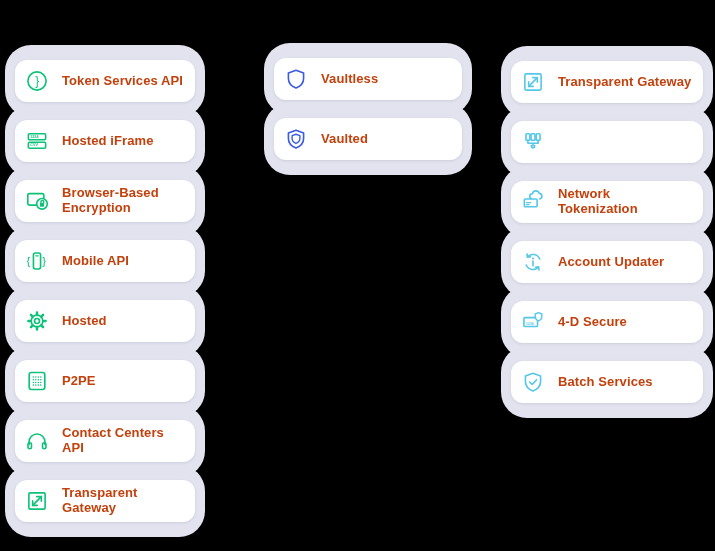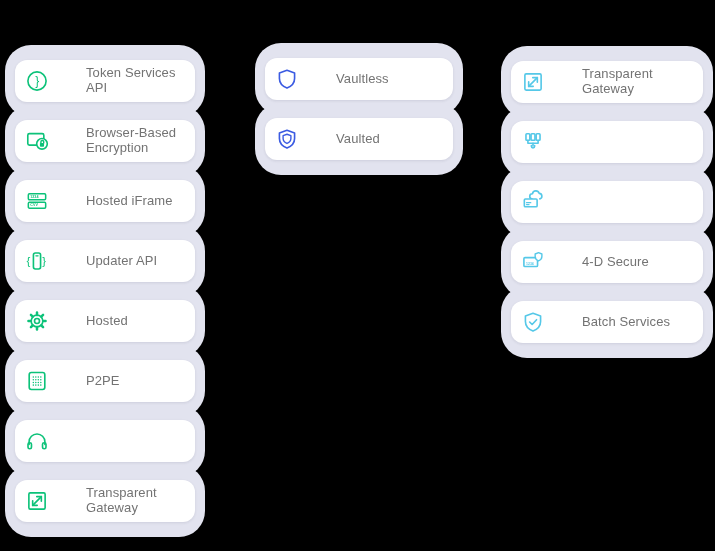--- a/index.html
+++ b/index.html
@@ -3,93 +3,93 @@
 <meta charset="utf-8">
 <style>
   html,body{margin:0;padding:0}
   body{
     width:715px;height:551px;overflow:hidden;position:relative;
     background:#000000;
     font-family:"Liberation Sans", sans-serif;
   }
   .col{position:absolute;display:flex;flex-direction:column}
   .col-apis{left:5px;top:45px;width:200px}
-  .col-vault{left:255px;top:43px;width:208px}
+  .col-vault{left:264px;top:43px;width:208px}
   .col-services{left:501px;top:46px;width:212px}
   .pillow{
     background:#E2E3EF;
     border-radius:26px;
     padding:15px 10px;
   }
   .pillow + .pillow{margin-top:-12px}
   .card{
     background:#FFFFFF;
     border-radius:12px;
     min-height:42px;
     display:flex;align-items:center;gap:12px;
     padding:3px 10px 3px 9px;
     box-shadow:0 1px 3px rgba(30,30,60,0.10);
     cursor:pointer;
     box-sizing:border-box;
   }
   .icon{width:26px;height:26px;flex:0 0 26px;color:var(--accent,#0CC279)}
   .label{
-    font-size:13px;color:#737373;font-weight:400;
-    line-height:1.15;letter-spacing:.1px;margin-left:24px;
+    font-size:13px;color:#c2410c;font-weight:700;
+    line-height:1.15;letter-spacing:.1px;
   }
   svg text{font-family:"Liberation Sans",sans-serif}
 </style>
 </head>
 <body style="background: rgb(0, 0, 0);">
 
 <div class="col col-apis" style="--accent: #0CC279;">
 
   <div class="pillow">
     <div class="card">
       <svg class="icon" viewBox="0 0 24 24" fill="none" stroke="currentColor" stroke-width="1.5" stroke-linecap="round" stroke-linejoin="round">
         <circle cx="12" cy="12" r="8.4"></circle>
         <text x="12.2" y="15.7" font-size="11" text-anchor="middle" fill="currentColor" stroke="none">}</text>
       </svg>
       <span class="label">Token Services API</span>
-    </div>
-  </div>
-
-  <div class="pillow">
-    <div class="card">
-      <svg class="icon" viewBox="0 0 24 24" fill="none" stroke="currentColor" stroke-width="1.5" stroke-linecap="round" stroke-linejoin="round">
-        <rect x="3.5" y="5.2" width="14.8" height="10.6" rx="1.5"></rect>
-        <circle cx="16.6" cy="14.6" r="4.9" fill="#FFFFFF"></circle>
-        <path d="M15.6 13.8v-1a1.3 1.3 0 0 1 2.6 0v1" stroke-width="1.3"></path>
-        <rect x="14.7" y="13.8" width="3.8" height="3.4" rx="0.7" fill="currentColor" stroke="none"></rect>
-      </svg>
-      <span class="label">Browser-Based Encryption</span>
     </div>
   </div>
 
   <div class="pillow">
     <div class="card">
       <svg class="icon" viewBox="0 0 24 24" fill="none" stroke="currentColor" stroke-width="1.4" stroke-linecap="round" stroke-linejoin="round">
         <rect x="4" y="5.4" width="16" height="5.4" rx="1"></rect>
         <rect x="4" y="13.2" width="16" height="5.4" rx="1"></rect>
         <text x="5.8" y="9" font-size="3.4" font-weight="bold" fill="currentColor" stroke="none">1234</text>
         <text x="5.8" y="16.8" font-size="3.4" font-weight="bold" fill="currentColor" stroke="none">CVV</text>
       </svg>
       <span class="label">Hosted iFrame</span>
     </div>
   </div>
 
   <div class="pillow">
     <div class="card">
       <svg class="icon" viewBox="0 0 24 24" fill="none" stroke="currentColor" stroke-width="1.5" stroke-linecap="round" stroke-linejoin="round">
+        <rect x="3.5" y="5.2" width="14.8" height="10.6" rx="1.5"></rect>
+        <circle cx="16.6" cy="14.6" r="4.9" fill="#FFFFFF"></circle>
+        <path d="M15.6 13.8v-1a1.3 1.3 0 0 1 2.6 0v1" stroke-width="1.3"></path>
+        <rect x="14.7" y="13.8" width="3.8" height="3.4" rx="0.7" fill="currentColor" stroke="none"></rect>
+      </svg>
+      <span class="label">Browser-Based Encryption</span>
+    </div>
+  </div>
+
+  <div class="pillow">
+    <div class="card">
+      <svg class="icon" viewBox="0 0 24 24" fill="none" stroke="currentColor" stroke-width="1.5" stroke-linecap="round" stroke-linejoin="round">
         <rect x="8.7" y="4.6" width="6.6" height="14.8" rx="1.8"></rect>
         <line x1="11" y1="7.2" x2="13" y2="7.2" stroke-width="1.2"></line>
         <text x="2.4" y="15.8" font-size="10.5" fill="currentColor" stroke="none">{</text>
         <text x="16.8" y="15.8" font-size="10.5" fill="currentColor" stroke="none">}</text>
       </svg>
-      <span class="label">Updater API</span>
+      <span class="label">Mobile API</span>
     </div>
   </div>
 
   <div class="pillow">
     <div class="card">
       <svg class="icon" viewBox="0 0 24 24" fill="none" stroke="currentColor" stroke-width="1.5" stroke-linecap="round" stroke-linejoin="round">
         <circle cx="12" cy="12" r="5.4"></circle>
         <circle cx="12" cy="12" r="2.3"></circle>
         <g stroke-width="2.3">
           <line x1="17.6" y1="12" x2="19.9" y2="12"></line>
@@ -133,20 +133,21 @@
     </div>
   </div>
 
   <div class="pillow">
     <div class="card">
       <svg class="icon" viewBox="0 0 24 24" fill="none" stroke="currentColor" stroke-width="1.5" stroke-linecap="round" stroke-linejoin="round">
         <path d="M4.7 15.2v-2.4a7.3 7.3 0 0 1 14.6 0v2.4"></path>
         <rect x="3.7" y="13.6" width="3.2" height="5.6" rx="1.5"></rect>
         <rect x="17.1" y="13.6" width="3.2" height="5.6" rx="1.5"></rect>
       </svg>
+      <span class="label">Contact Centers API</span>
     </div>
   </div>
 
   <div class="pillow">
     <div class="card">
       <svg class="icon" viewBox="0 0 24 24" fill="none" stroke="currentColor" stroke-width="1.5" stroke-linecap="round" stroke-linejoin="round">
         <rect x="4.5" y="4.5" width="15" height="15" rx="1.2"></rect>
         <line x1="8" y1="16" x2="16" y2="8"></line>
         <polyline points="11.8,8 16,8 16,12.2"></polyline>
         <polyline points="8,11.8 8,16 12.2,16"></polyline>
@@ -208,23 +209,37 @@
   </div>
 
   <div class="pillow">
     <div class="card">
       <svg class="icon" viewBox="0 0 24 24" fill="none" stroke="currentColor" stroke-width="1.5" stroke-linecap="round" stroke-linejoin="round">
         <path d="M11.3 9.2a2.4 2.4 0 0 1 .2-4.8 3.2 3.2 0 0 1 6.2-.4 2.6 2.6 0 0 1 .6 5.1"></path>
         <rect x="4" y="9.2" width="11.8" height="7.2" rx="1" fill="#FFFFFF"></rect>
         <line x1="6" y1="12.6" x2="10" y2="12.6" stroke-width="1"></line>
         <line x1="6" y1="14.4" x2="8.4" y2="14.4" stroke-width="1"></line>
       </svg>
-    </div>
-  </div>
-
+      <span class="label">Network Tokenization</span>
+    </div>
+  </div>
+
+  <div class="pillow">
+    <div class="card">
+      <svg class="icon" viewBox="0 0 24 24" fill="none" stroke="currentColor" stroke-width="1.5" stroke-linecap="round" stroke-linejoin="round">
+        <path d="M18.3 9.2A6.8 6.8 0 0 0 6.9 7.4"></path>
+        <polyline points="6.5,4.7 6.9,7.5 9.7,7.2"></polyline>
+        <path d="M5.7 14.8a6.8 6.8 0 0 0 11.4 1.8"></path>
+        <polyline points="17.5,19.3 17.1,16.5 14.3,16.8"></polyline>
+        <circle cx="12" cy="8.8" r="0.95" fill="currentColor" stroke="none"></circle>
+        <line x1="12" y1="11.1" x2="12" y2="15.4"></line>
+      </svg>
+      <span class="label">Account Updater</span>
+    </div>
+  </div>
 
   <div class="pillow">
     <div class="card">
       <svg class="icon" viewBox="0 0 24 24" fill="none" stroke="currentColor" stroke-width="1.5" stroke-linecap="round" stroke-linejoin="round">
         <rect x="3.6" y="8" width="12.6" height="8.2" rx="1"></rect>
         <text x="5.6" y="14.6" font-size="3.2" font-weight="bold" fill="currentColor" stroke="none">1234</text>
         <path d="M17.1 3.4l3.1 1.2v2.4c0 2.1-1.3 3.3-3.1 4-1.8-.7-3.1-1.9-3.1-4V4.6Z" fill="#FFFFFF" stroke-width="1.3"></path>
       </svg>
       <span class="label">4-D Secure</span>
     </div>

